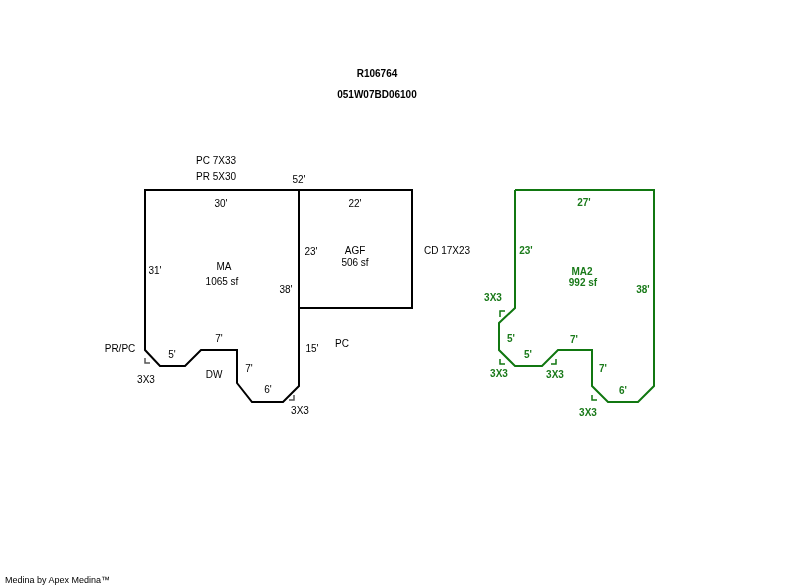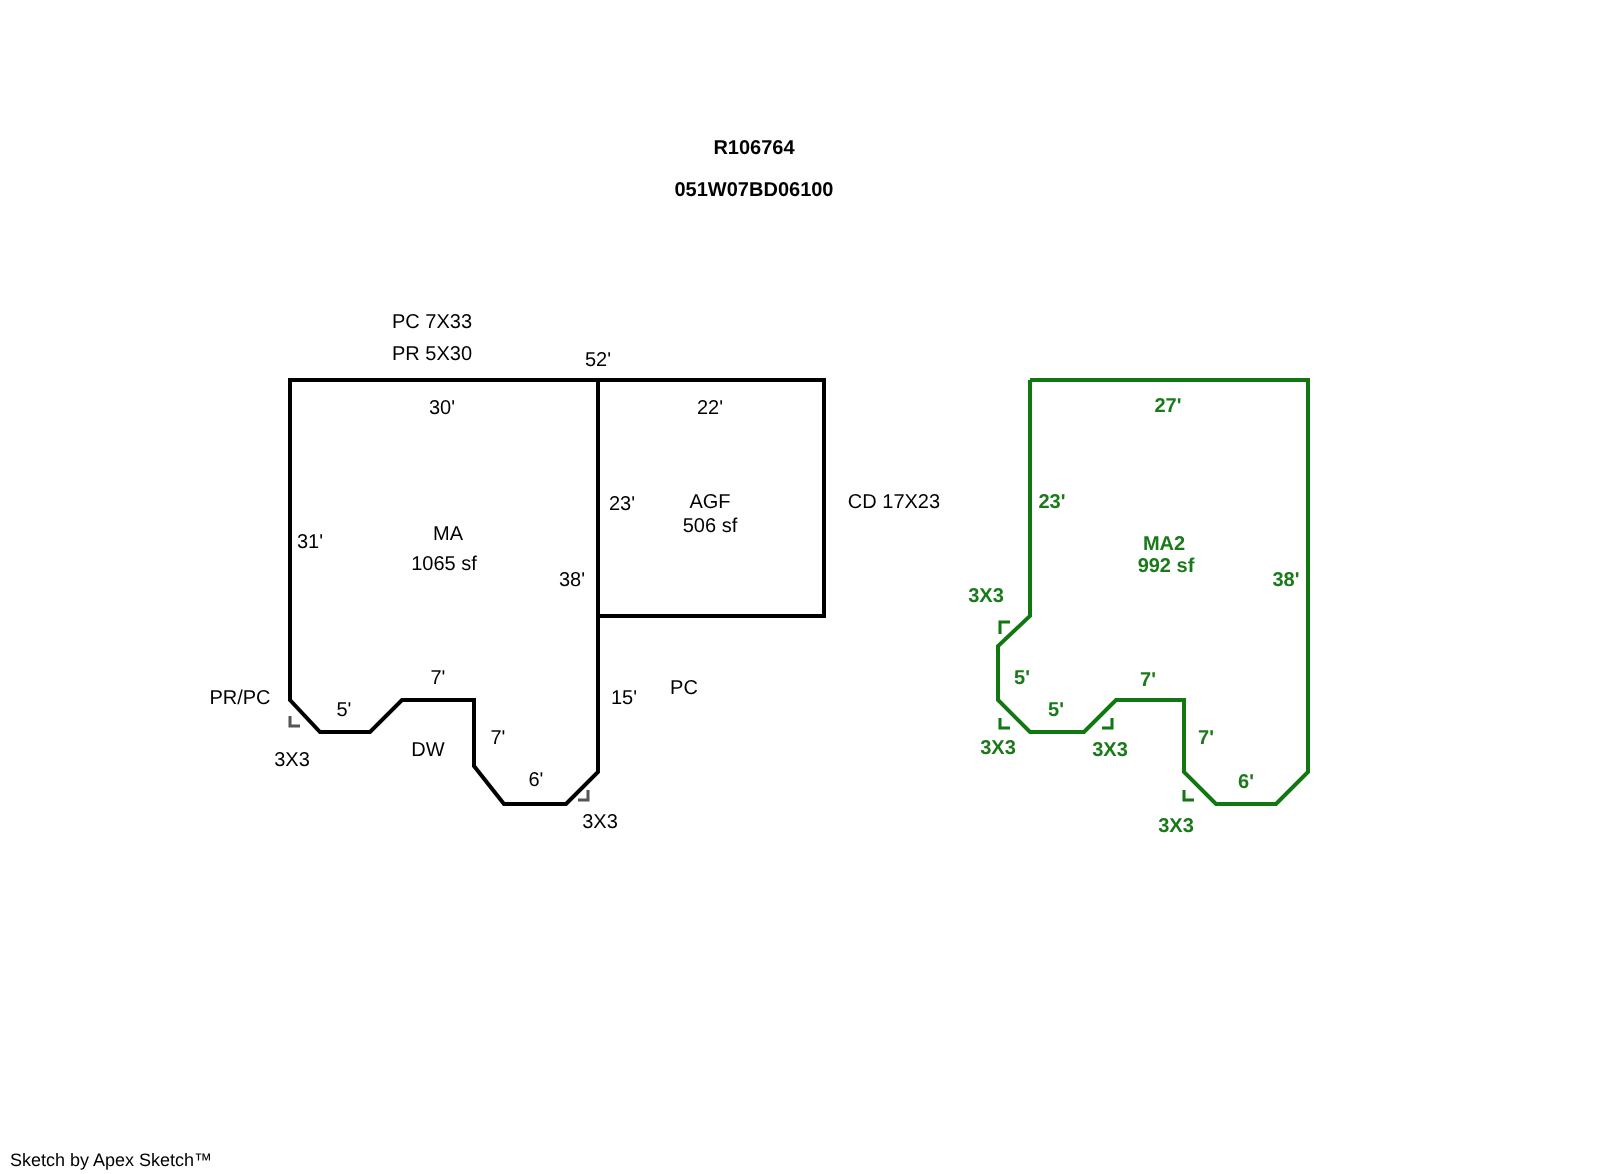--- a/index.html
+++ b/index.html
@@ -68,13 +68,13 @@
   <text class="lbl green" x="511" y="342" text-anchor="middle">5'</text>
   <text class="lbl green" x="528" y="358" text-anchor="middle">5'</text>
   <text class="lbl green" x="574" y="343" text-anchor="middle">7'</text>
   <text class="lbl green" x="603" y="372" text-anchor="middle">7'</text>
   <text class="lbl green" x="623" y="394" text-anchor="middle">6'</text>
   <text class="lbl green" x="499" y="377" text-anchor="middle">3X3</text>
   <text class="lbl green" x="555" y="378" text-anchor="middle">3X3</text>
   <text class="lbl green" x="588" y="416" text-anchor="middle">3X3</text>
 </svg>
 
-<div class="footer">Sketch by Apex Sketch™</div>
+<div class="footer">Medina by Apex Medina™</div>
 
 </body></html>

